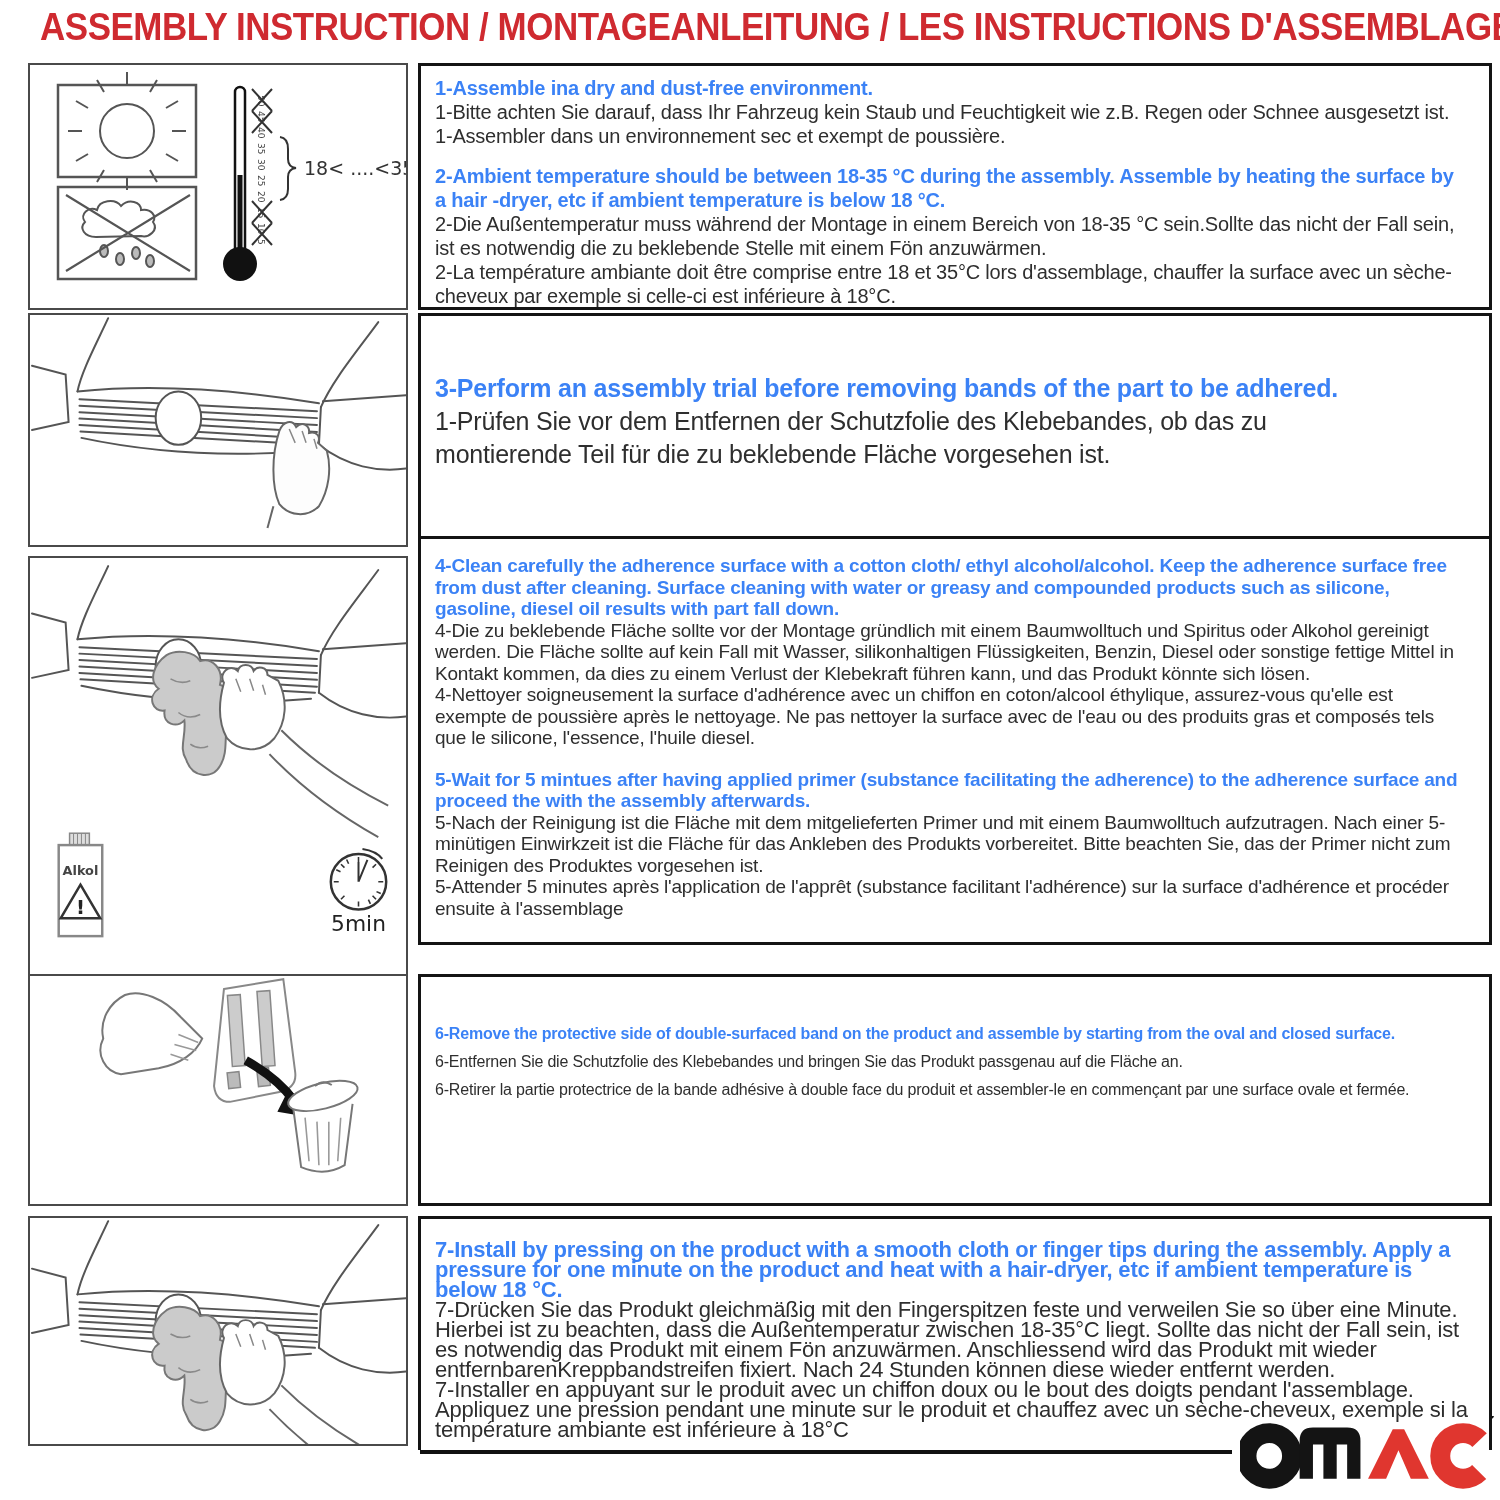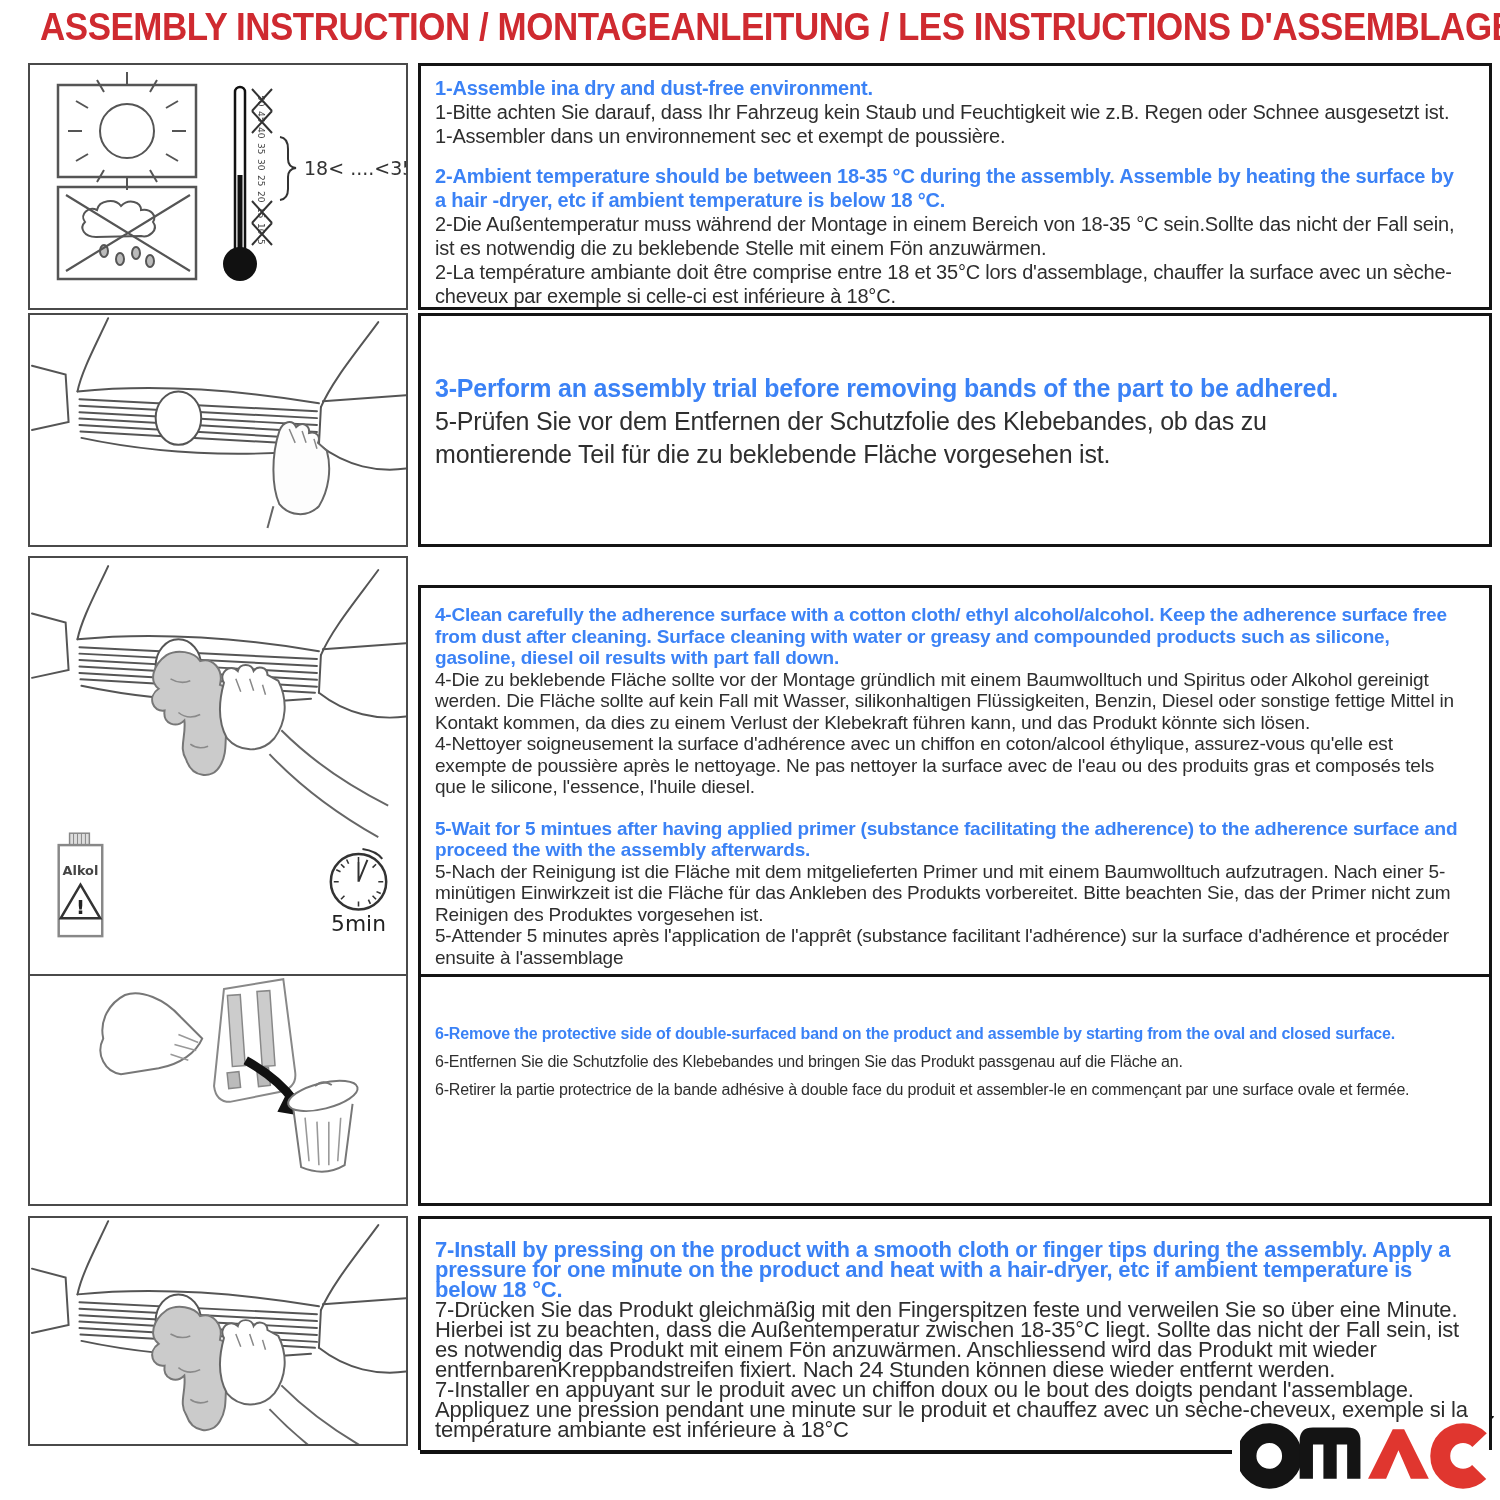--- a/index.html
+++ b/index.html
@@ -118,21 +118,21 @@
   </div>
 
   <div class="lbox" style="top:313px;height:234px;">
     <svg class="art" viewBox="0 0 380 228" width="376" height="228">
       <use href="#grille-art"></use>
       <use href="#plain-hand"></use>
     </svg>
   </div>
   <div class="rbox" style="top:313px;height:234px;padding-top:56px;">
     <p class="b t2" style="max-width:935px">3-Perform an assembly trial before removing bands of the part to be adhered.</p>
-    <p class="t2" style="max-width:900px">5-Prüfen Sie vor dem Entfernen der Schutzfolie des Klebebandes, ob das zu montierende Teil für die zu beklebende Fläche vorgesehen ist.</p>
+    <p class="t2" style="max-width:900px">1-Prüfen Sie vor dem Entfernen der Schutzfolie des Klebebandes, ob das zu montierende Teil für die zu beklebende Fläche vorgesehen ist.</p>
   </div>
 
   <div class="lbox" style="top:556px;height:487px;">
     <svg class="art" viewBox="0 0 380 403" width="376" height="403">
       <g transform="translate(0,4)">
         <use href="#grille-art"></use>
         <use href="#cloth-hand"></use>
       </g>
       <g>
         <rect x="40" y="276" width="20" height="12" fill="#ddd" stroke="#888" stroke-width="1.5"></rect>
@@ -146,21 +146,21 @@
         <circle cx="332" cy="325" r="28" fill="#fff" stroke="#333" stroke-width="2.5"></circle>
         <g stroke="#333" stroke-width="1.6">
           <path d="M332,300 v5 M332,345 v5 M307,325 h5 M352,325 h5 M314.3,307.3 l3.5,3.5 M346.2,339.2 l3.5,3.5 M314.3,342.7 l3.5,-3.5 M346.2,310.8 l3.5,-3.5 M320,302.6 l2,4.3 M342,343.1 l2,4.3 M309.5,313 l4.3,2 M350.2,335 l4.3,2"></path>
         </g>
         <path d="M332,325 L332,305 M332,325 L341,303" stroke="#333" stroke-width="2"></path>
         <path d="M336,292 q14,2 20,10" stroke="#333" stroke-width="2" fill="none"></path>
         <text x="332" y="375" font-size="22" fill="#222" text-anchor="middle">5min</text>
       </g>
     </svg>
   </div>
-  <div class="rbox" style="top:585px;height:409px;padding-top:16px;">
+  <div class="rbox" style="top:536px;height:409px;padding-top:16px;">
     <p class="b t3">4-Clean carefully the adherence surface with a cotton cloth/ ethyl alcohol/alcohol. Keep the adherence surface free from dust after cleaning. Surface cleaning with water or greasy and compounded products such as silicone, gasoline, diesel oil results with part fall down.</p>
     <p class="t3">4-Die zu beklebende Fläche sollte vor der Montage gründlich mit einem Baumwolltuch und Spiritus oder Alkohol gereinigt werden. Die Fläche sollte auf kein Fall mit Wasser, silikonhaltigen Flüssigkeiten, Benzin, Diesel oder sonstige fettige Mittel in Kontakt kommen, da dies zu einem Verlust der Klebekraft führen kann, und das Produkt könnte sich lösen.</p>
     <p class="t3">4-Nettoyer soigneusement la surface d'adhérence avec un chiffon en coton/alcool éthylique, assurez-vous qu'elle est exempte de poussière après le nettoyage. Ne pas nettoyer la surface avec de l'eau ou des produits gras et composés tels que le silicone, l'essence, l'huile diesel.</p>
     <p class="b t3 gap3">5-Wait for 5 mintues after having applied primer (substance facilitating the adherence) to the adherence surface and proceed the with the assembly afterwards.</p>
     <p class="t3">5-Nach der Reinigung ist die Fläche mit dem mitgelieferten Primer und mit einem Baumwolltuch aufzutragen. Nach einer 5-minütigen Einwirkzeit ist die Fläche für das Ankleben des Produkts vorbereitet. Bitte beachten Sie, das der Primer nicht zum Reinigen des Produktes vorgesehen ist.</p>
     <p class="t3">5-Attender 5 minutes après l'application de l'apprêt (substance facilitant l'adhérence) sur la surface d'adhérence et procéder ensuite à l'assemblage</p>
   </div>
 
   <div class="lbox" style="top:974px;height:232px;">
     <svg class="art" viewBox="0 0 380 226" width="376" height="226">

